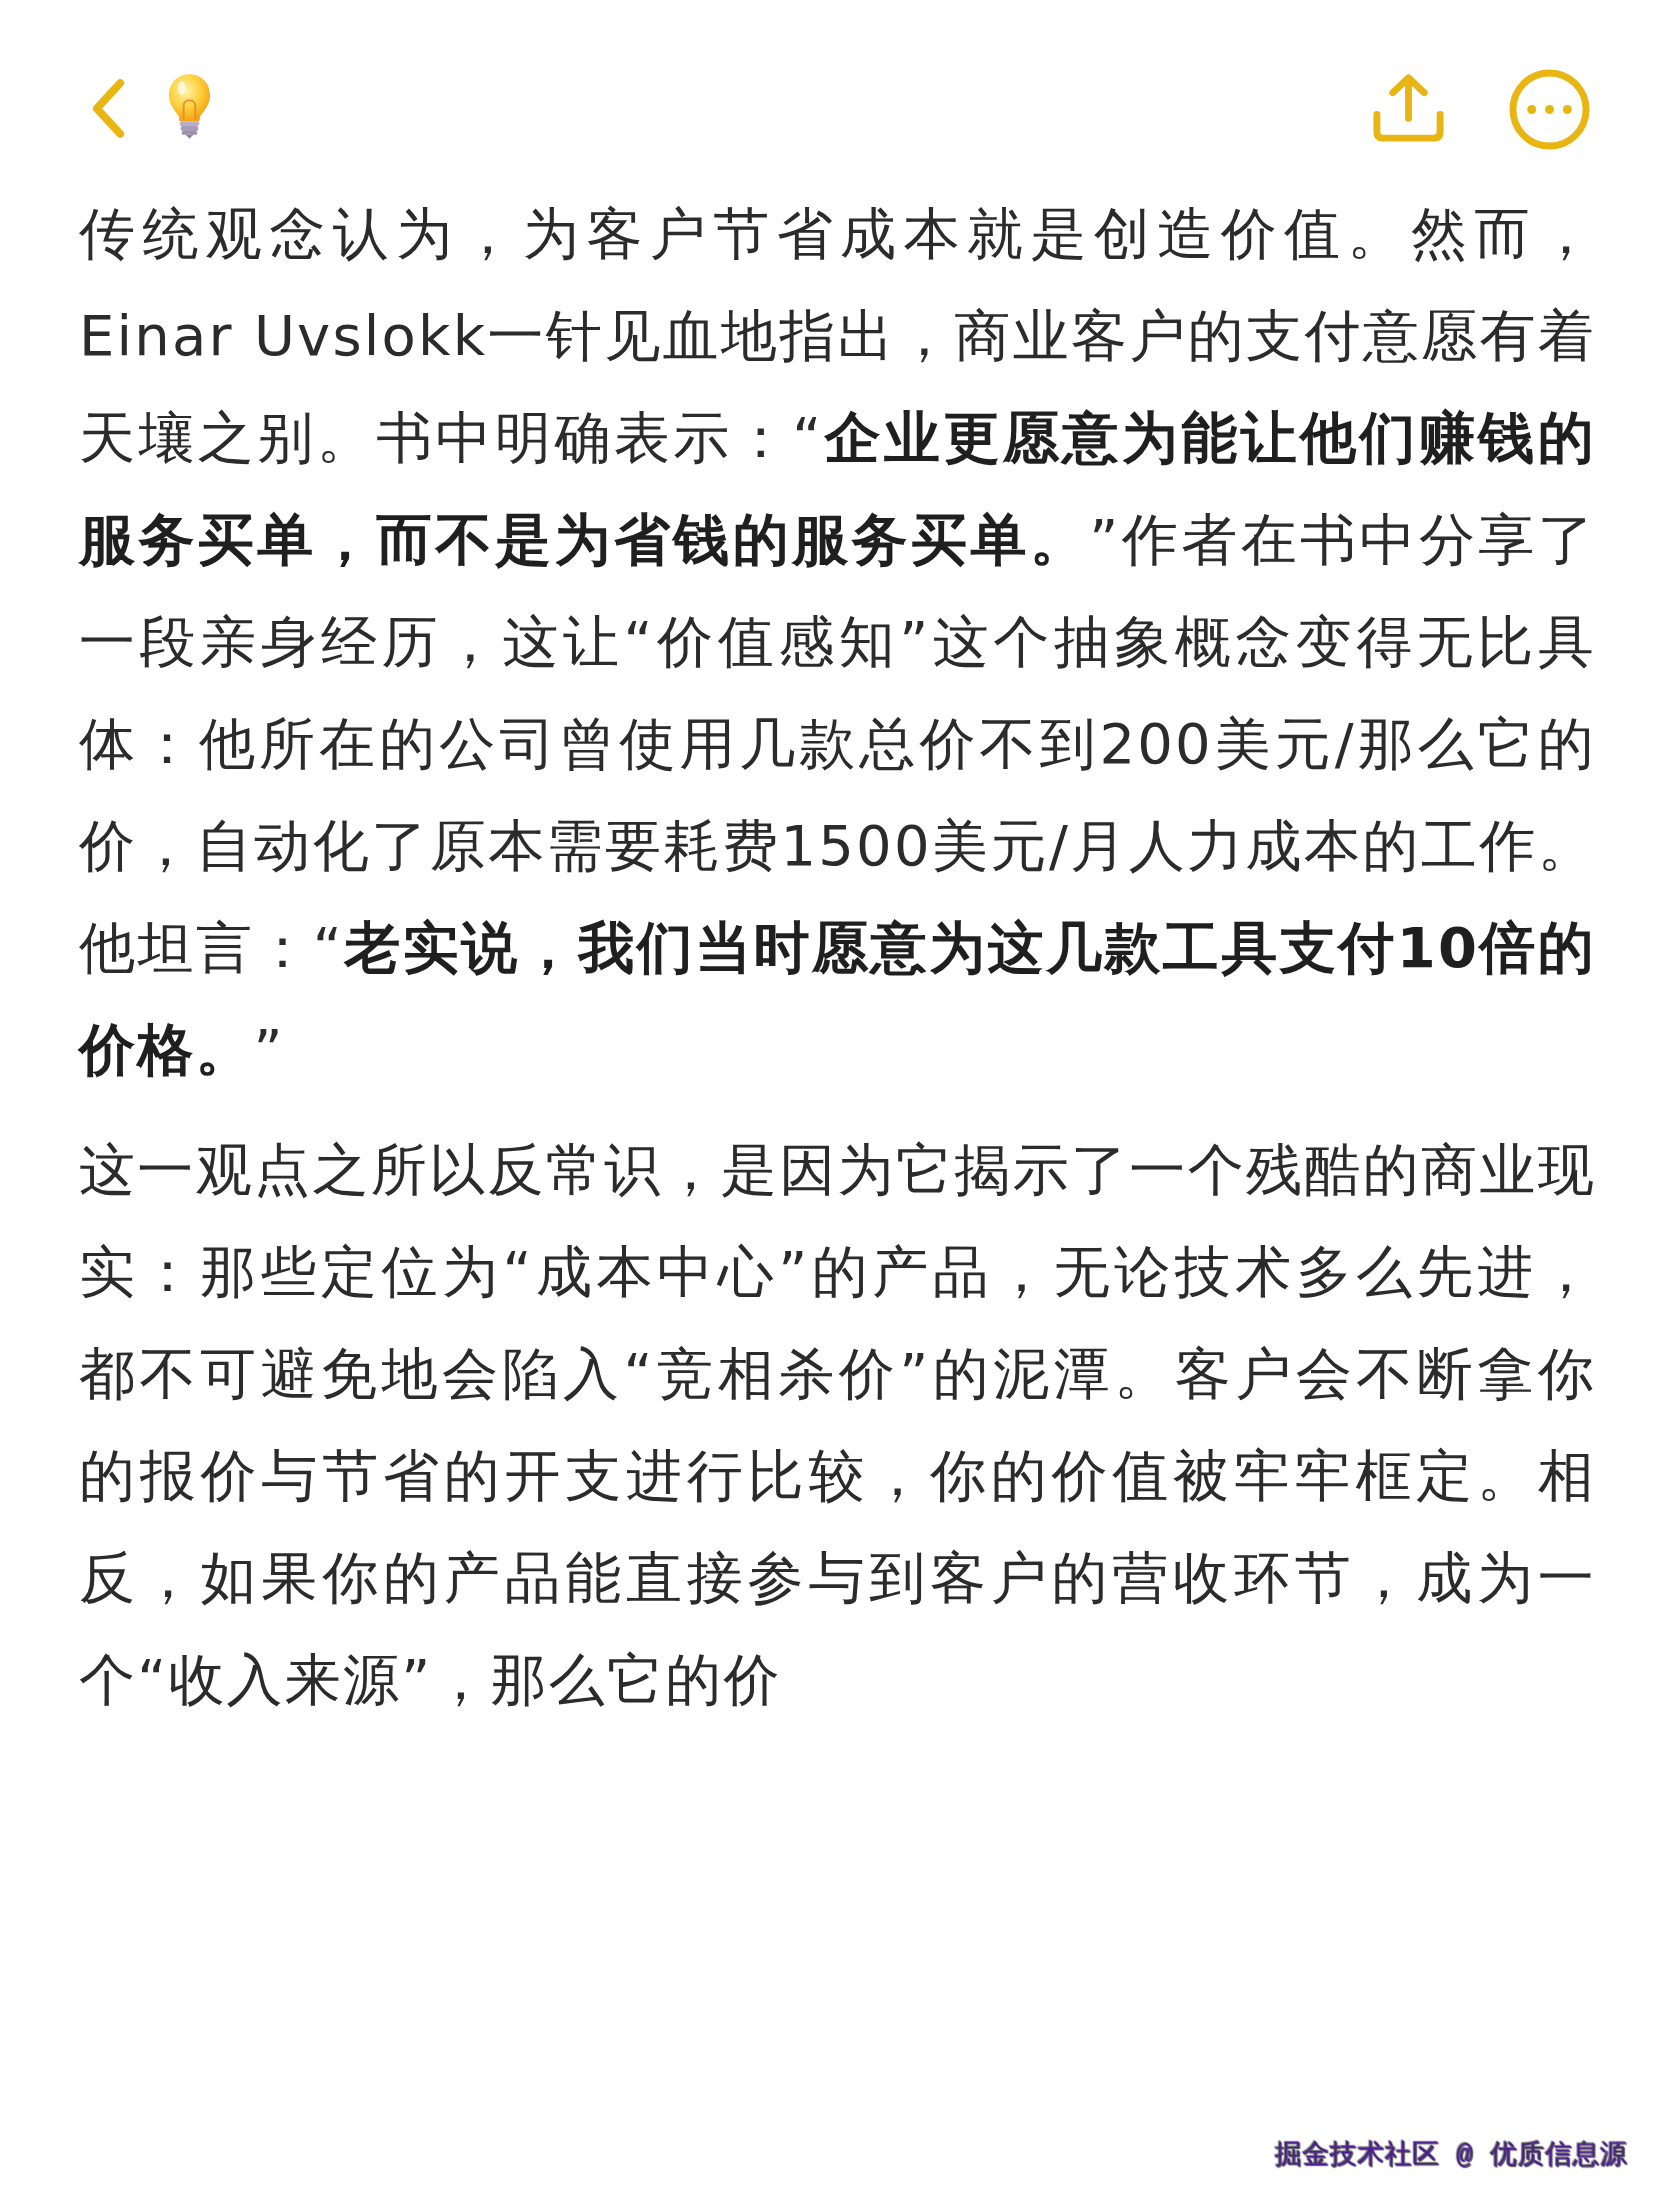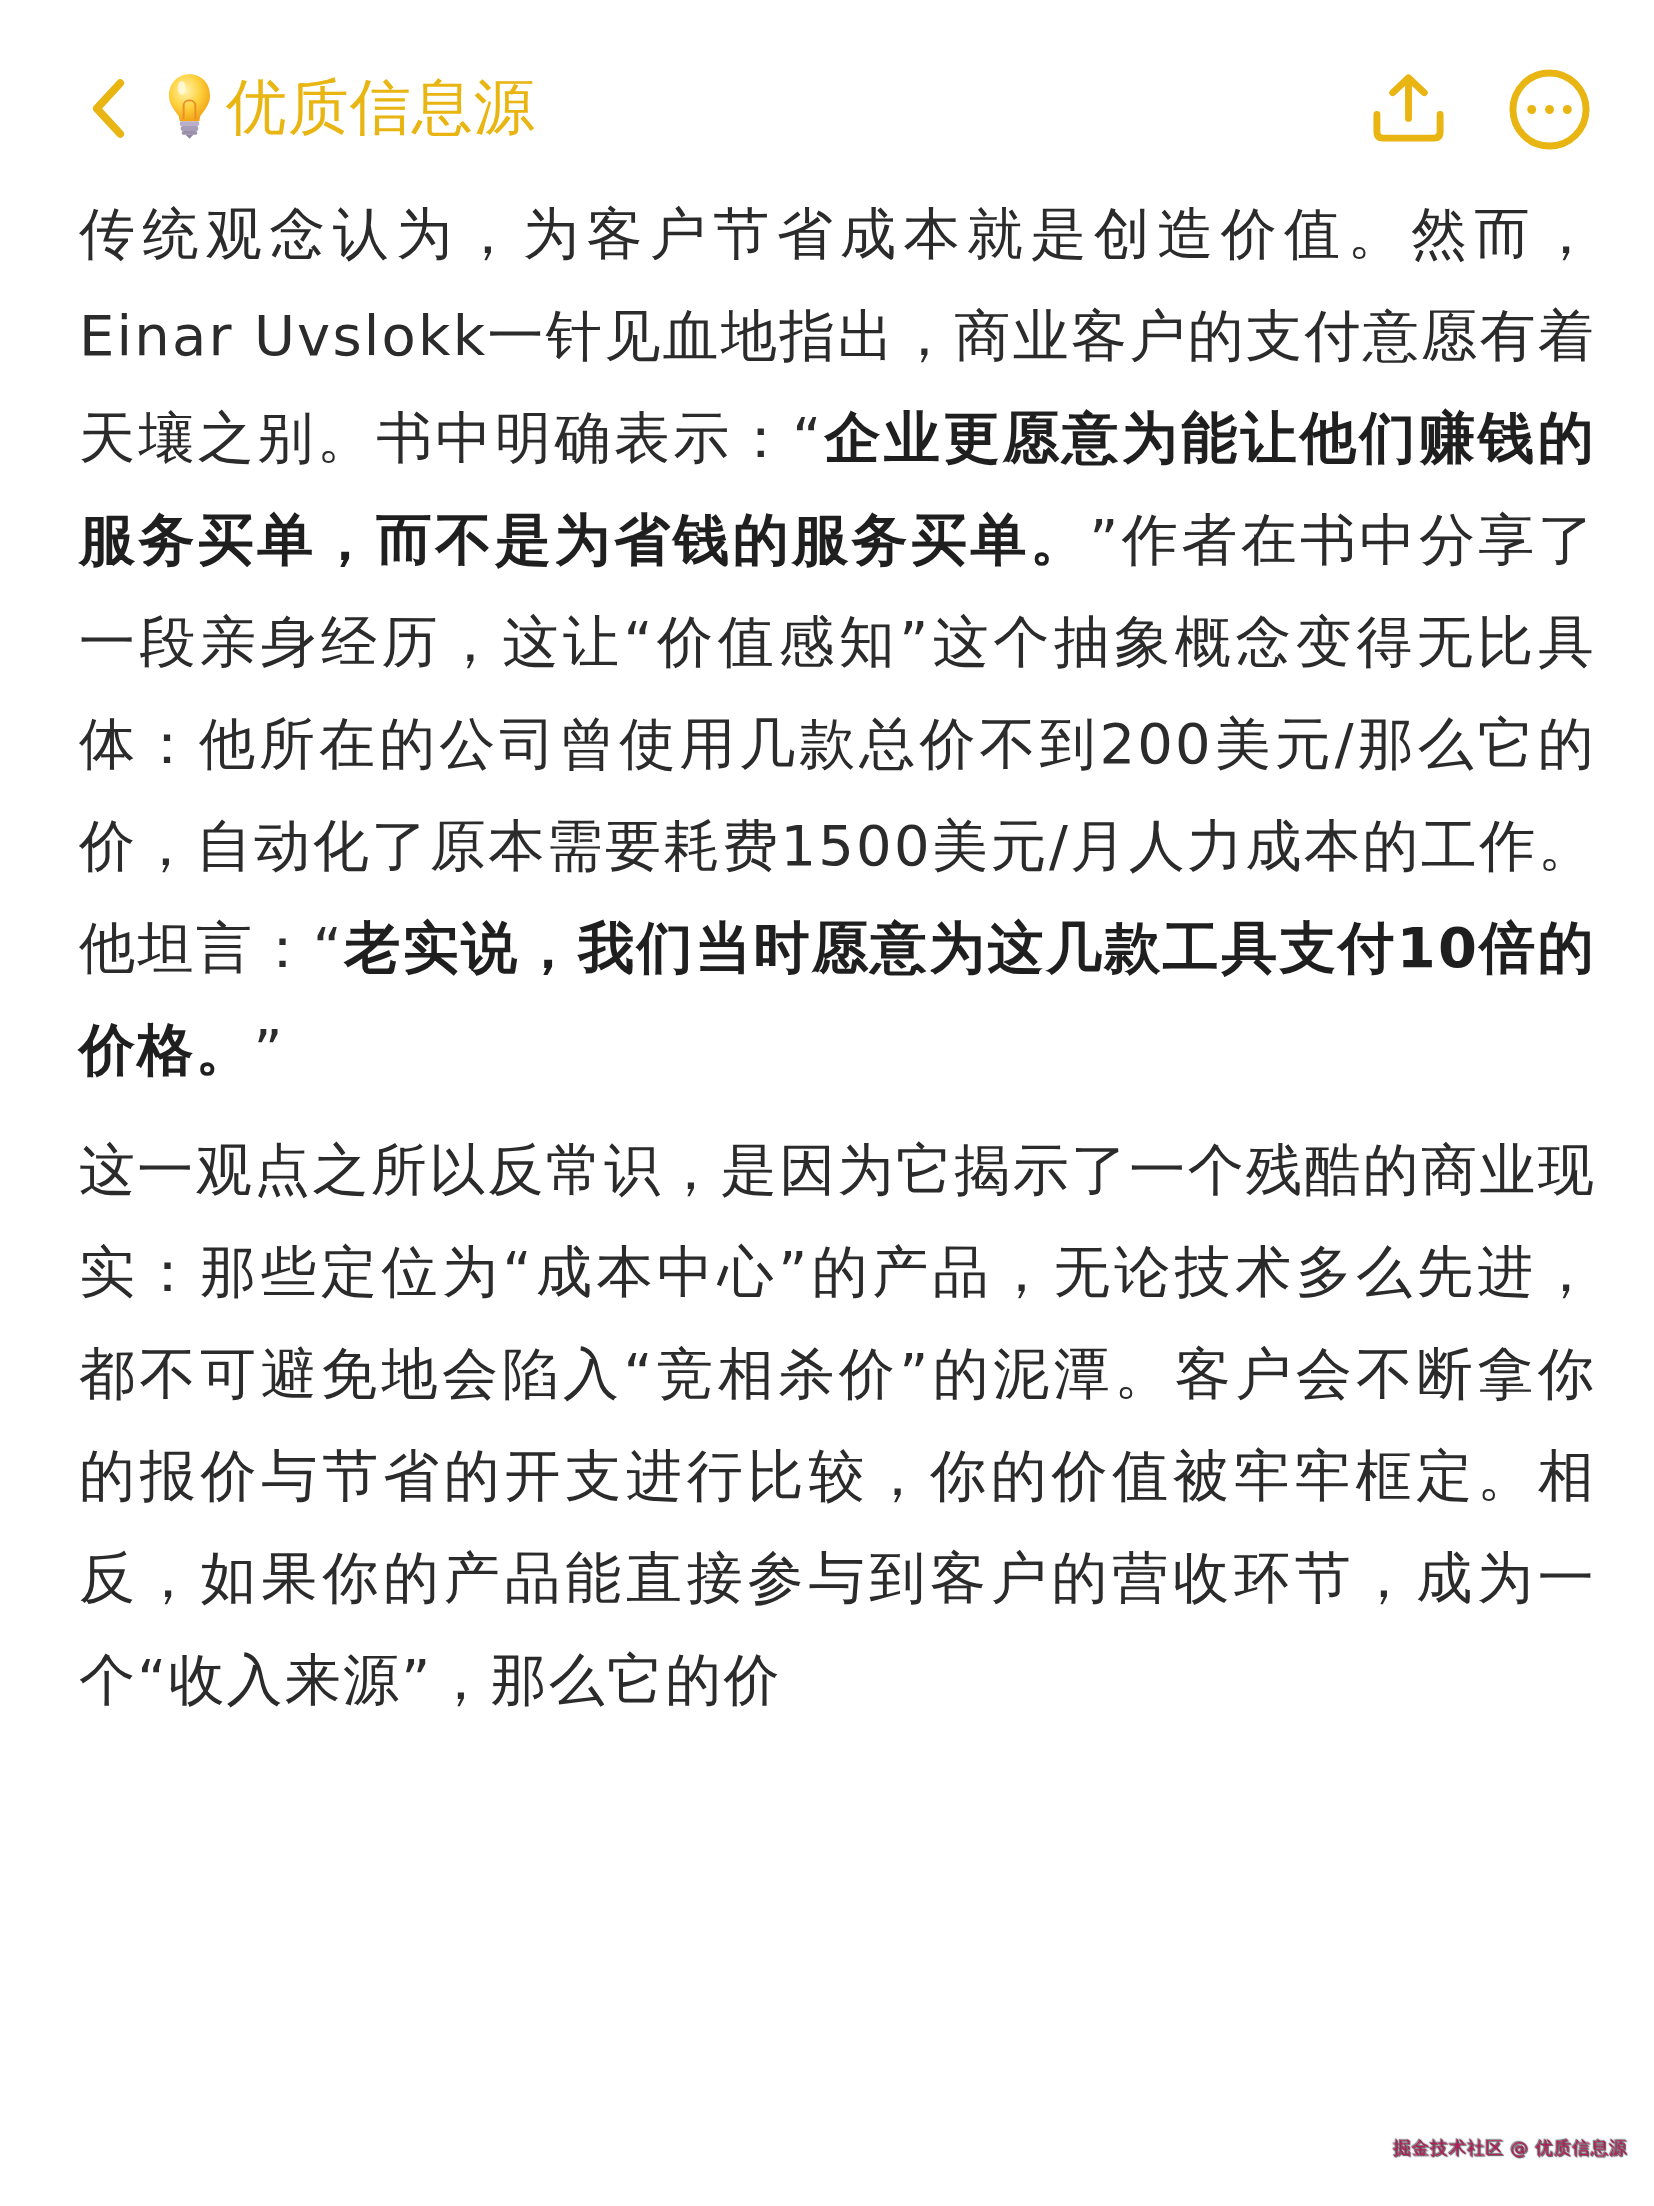--- a/index.html
+++ b/index.html
@@ -74,24 +74,25 @@
     color: #2b2b2b;
   }
   .para b {
     font-weight: bold;
     color: #1f1f1f;
   }
   .watermark {
     position: absolute;
     right: 27.6px;
     top: 2136px;
-    font-size: 18px;
-    color: #be185d;
+    font-size: 27px;
+    color: #4c1d95;
     text-shadow: 0 0 2px #555, 1px 1px 1px #555, -1px -1px 1px #777;
     letter-spacing: 0.5px;
+    font-family: Liberation Mono, monospace;
   }
 </style>
 </head>
 <body>
 
 <div class="header">
   <div class="back-btn" aria-label="返回">
     <svg width="39" height="63" viewBox="0 0 40 64">
       <polyline points="32,6 8,32 32,58" fill="none" stroke="#E9B512" stroke-width="8" stroke-linecap="round" stroke-linejoin="round"></polyline>
     </svg>
@@ -107,21 +108,20 @@
         </radialGradient>
       </defs>
       <path d="M23 2 C10 2 2 12 2 24 C2 33 8 39 12 45 L13 50 L33 50 L34 45 C38 39 44 33 44 24 C44 12 36 2 23 2 Z" fill="url(#bulbg)"></path>
       <path d="M17 48 L17 34 C17 27 29 27 29 34 L29 48" fill="none" stroke="#E8902A" stroke-width="2"></path>
       <ellipse cx="15" cy="16" rx="4" ry="7" fill="#FFFBE6" opacity="0.8"></ellipse>
       <rect x="13" y="50" width="20" height="5" rx="2" fill="#B9AFC8"></rect>
       <rect x="14" y="55" width="18" height="5" rx="2" fill="#A79DB8"></rect>
       <rect x="15" y="60" width="16" height="4" rx="2" fill="#9A90AC"></rect>
       <path d="M19 64 L27 64 L23 68 Z" fill="#8E84A0"></path>
     </svg>
-    <span class="title">优质信息源</span>
   </div>
 
   <div class="share-btn">
     <svg width="79" height="79" viewBox="0 0 80 80">
       <line x1="40" y1="10" x2="40" y2="50" stroke="#E9B512" stroke-width="7" stroke-linecap="round"></line>
       <polyline points="24,24 40,9 56,24" fill="none" stroke="#E9B512" stroke-width="7" stroke-linecap="round" stroke-linejoin="round"></polyline>
       <path d="M8 46 L8 64 Q8 70 14 70 L66 70 Q72 70 72 64 L72 46" fill="none" stroke="#E9B512" stroke-width="7" stroke-linecap="round" stroke-linejoin="round"></path>
     </svg>
   </div>
 

